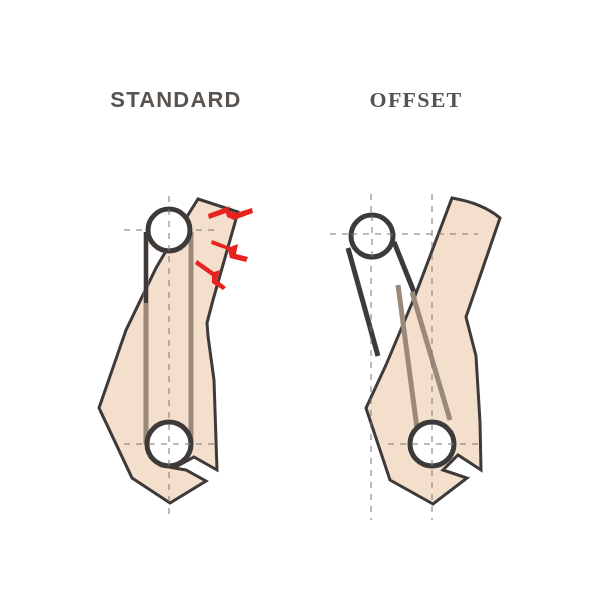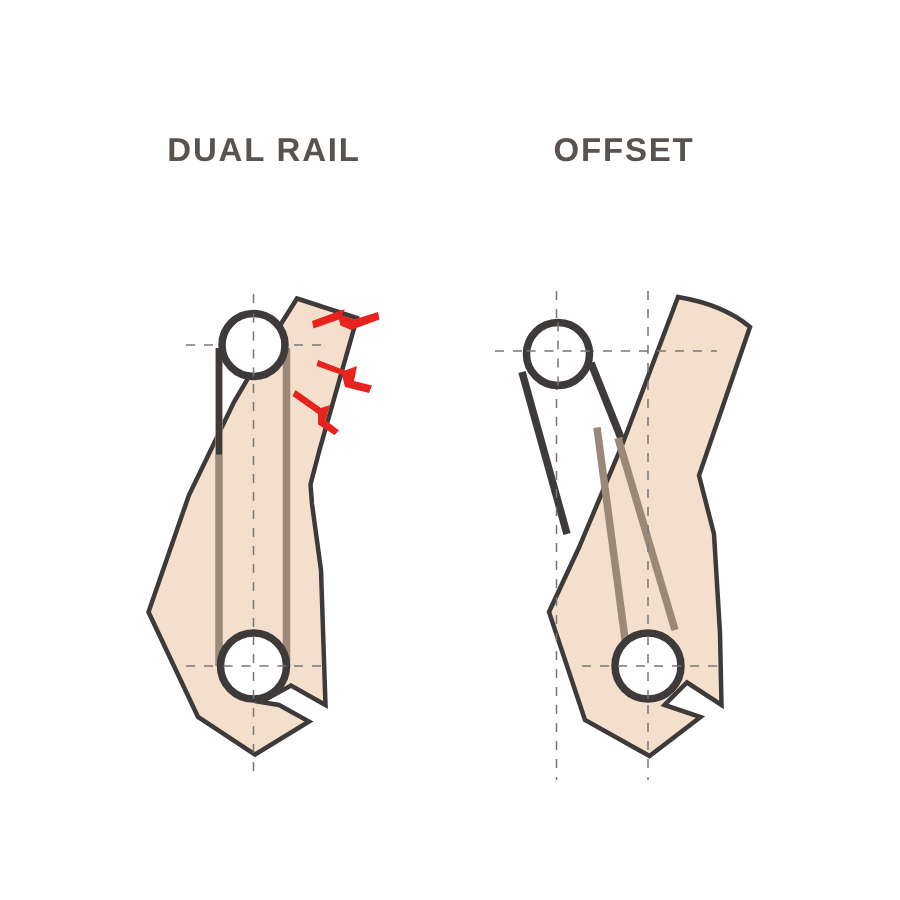--- a/index.html
+++ b/index.html
@@ -4,28 +4,28 @@
 <style>
   html, body { margin: 0; padding: 0; background: #ffffff; }
   body { width: 600px; height: 600px; position: relative; overflow: hidden; font-family: "Liberation Sans", sans-serif; }
   .title {
     position: absolute; top: 86px; width: 200px;
     text-align: center; color: #58534f; font-weight: bold;
     font-size: 22px; line-height: 27px; letter-spacing: 1.2px;
   }
   .title span { display: block; }
   #title-left { left: 76px; }
-  #title-right { left: 316px; }
+  #title-right { left: 316px; font-family: Liberation Serif, serif; }
   svg { position: absolute; left: 0; top: 0; }
 </style>
 </head>
 <body>
 
 <div class="title" id="title-left">
-  <span>DUAL RAIL</span>
+  <span>STANDARD</span>
 </div>
 <div class="title" id="title-right">
   <span>OFFSET</span>
 </div>
 
 <svg width="600" height="600" viewBox="0 0 600 600">
 
   <g>
 
     <path d="M198,199 L238,212 L213,300 L207,323 L208,336 L214,380 L217,470 L194,457 L174,468 L186,470 L206,481 L170,503 L132,478 L99,408 L126,330 L156,268 L176,234 Z" fill="#f3dfcc" stroke="#3e3a3a" stroke-width="3" stroke-linejoin="miter"></path>

